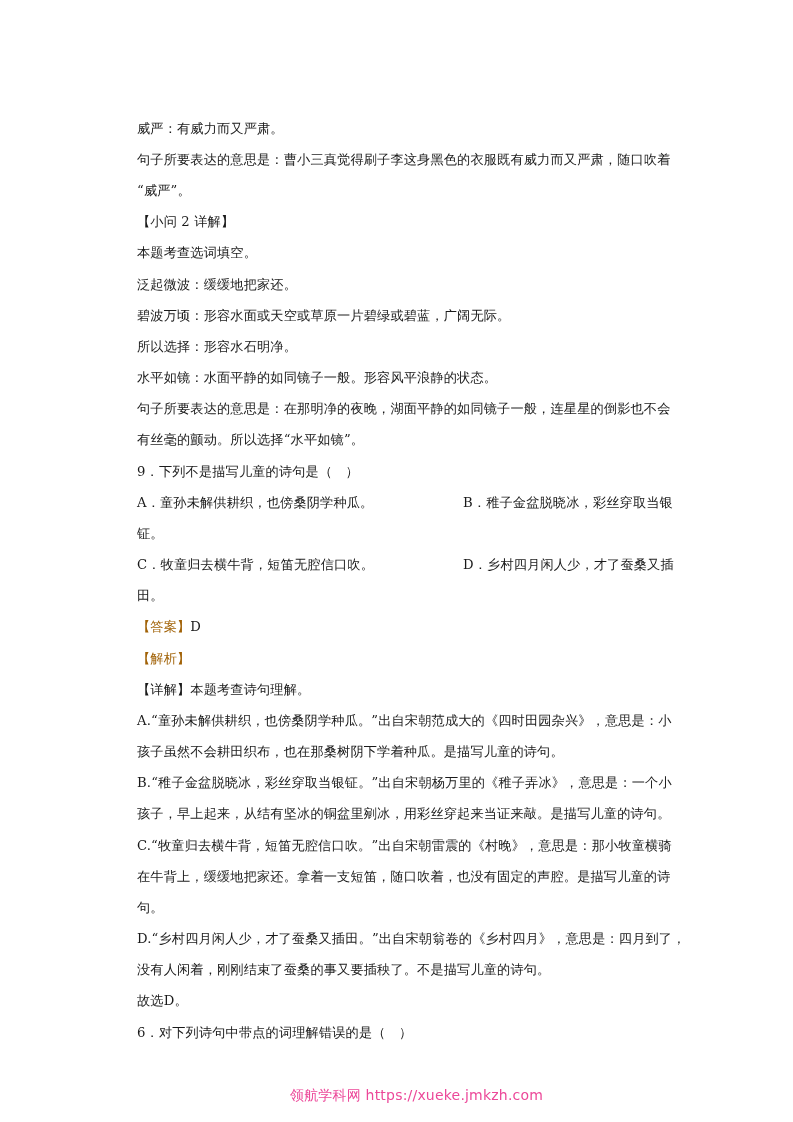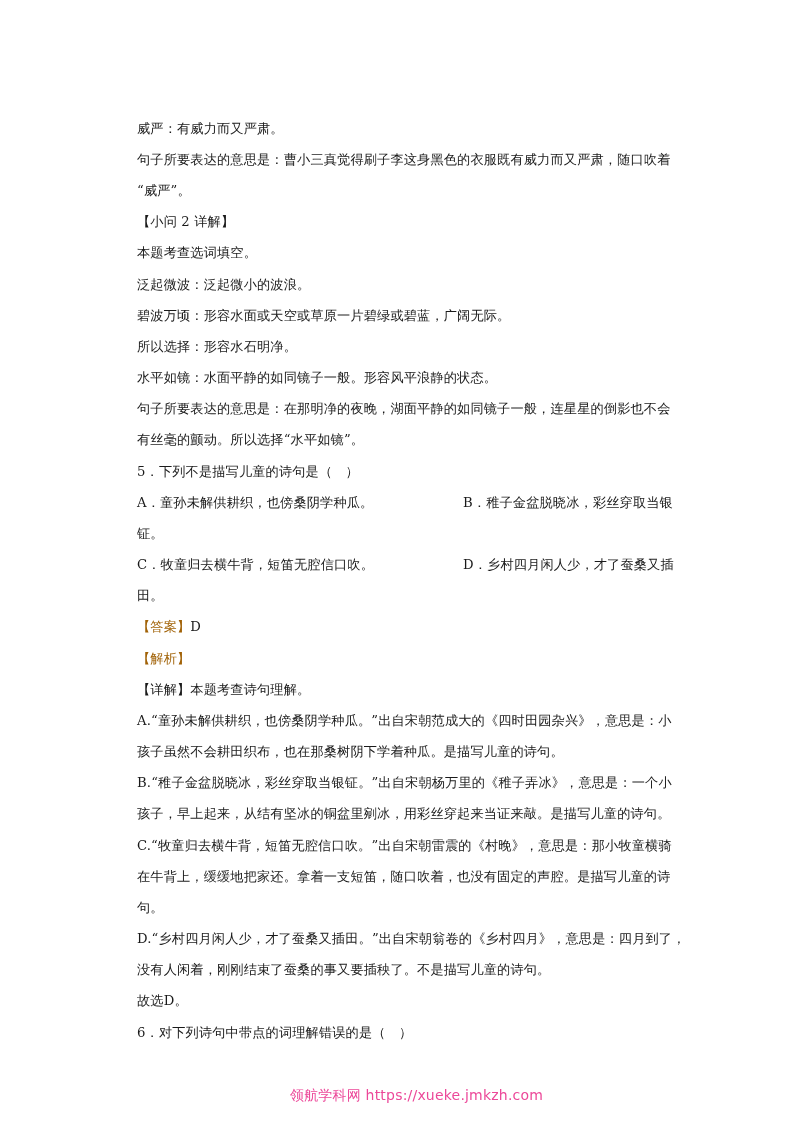--- a/index.html
+++ b/index.html
@@ -52,28 +52,28 @@
 <body>
 
 <div class="page">
 
   <div class="line" style="top:104px;">威严：有威力而又严肃。</div>
   <div class="line" style="top:135px;">句子所要表达的意思是：曹小三真觉得刷子李这身黑色的衣服既有威力而又严肃，随口吹着</div>
   <div class="line" style="top:166px;">“威严”。</div>
 
   <div class="line" style="top:197px;">【小问 2 详解】</div>
   <div class="line" style="top:228px;">本题考查选词填空。</div>
-  <div class="line" style="top:260px;">泛起微波：泛起微小的波浪。</div>
+  <div class="line" style="top:260px;">泛起微波：缓缓地把家还。</div>
   <div class="line" style="top:291px;">碧波万顷：形容水面或天空或草原一片碧绿或碧蓝，广阔无际。</div>
   <div class="line" style="top:322px;">所以选择：形容水石明净。</div>
   <div class="line" style="top:353px;">水平如镜：水面平静的如同镜子一般。形容风平浪静的状态。</div>
   <div class="line" style="top:384px;">句子所要表达的意思是：在那明净的夜晚，湖面平静的如同镜子一般，连星星的倒影也不会</div>
   <div class="line" style="top:415px;">有丝毫的颤动。所以选择“水平如镜”。</div>
 
-  <div class="line" style="top:447px;">5．下列不是描写儿童的诗句是（　）</div>
+  <div class="line" style="top:447px;">9．下列不是描写儿童的诗句是（　）</div>
   <div class="line" style="top:478px;">A．童孙未解供耕织，也傍桑阴学种瓜。</div>
   <div class="line col-b" style="top:478px;">B．稚子金盆脱晓冰，彩丝穿取当银</div>
   <div class="line" style="top:509px;">钲。</div>
   <div class="line" style="top:540px;">C．牧童归去横牛背，短笛无腔信口吹。</div>
   <div class="line col-b" style="top:540px;">D．乡村四月闲人少，才了蚕桑又插</div>
   <div class="line" style="top:571px;">田。</div>
 
   <div class="line" style="top:602px;">
     <span class="blue">【答案】</span><span>D</span>
   </div>

